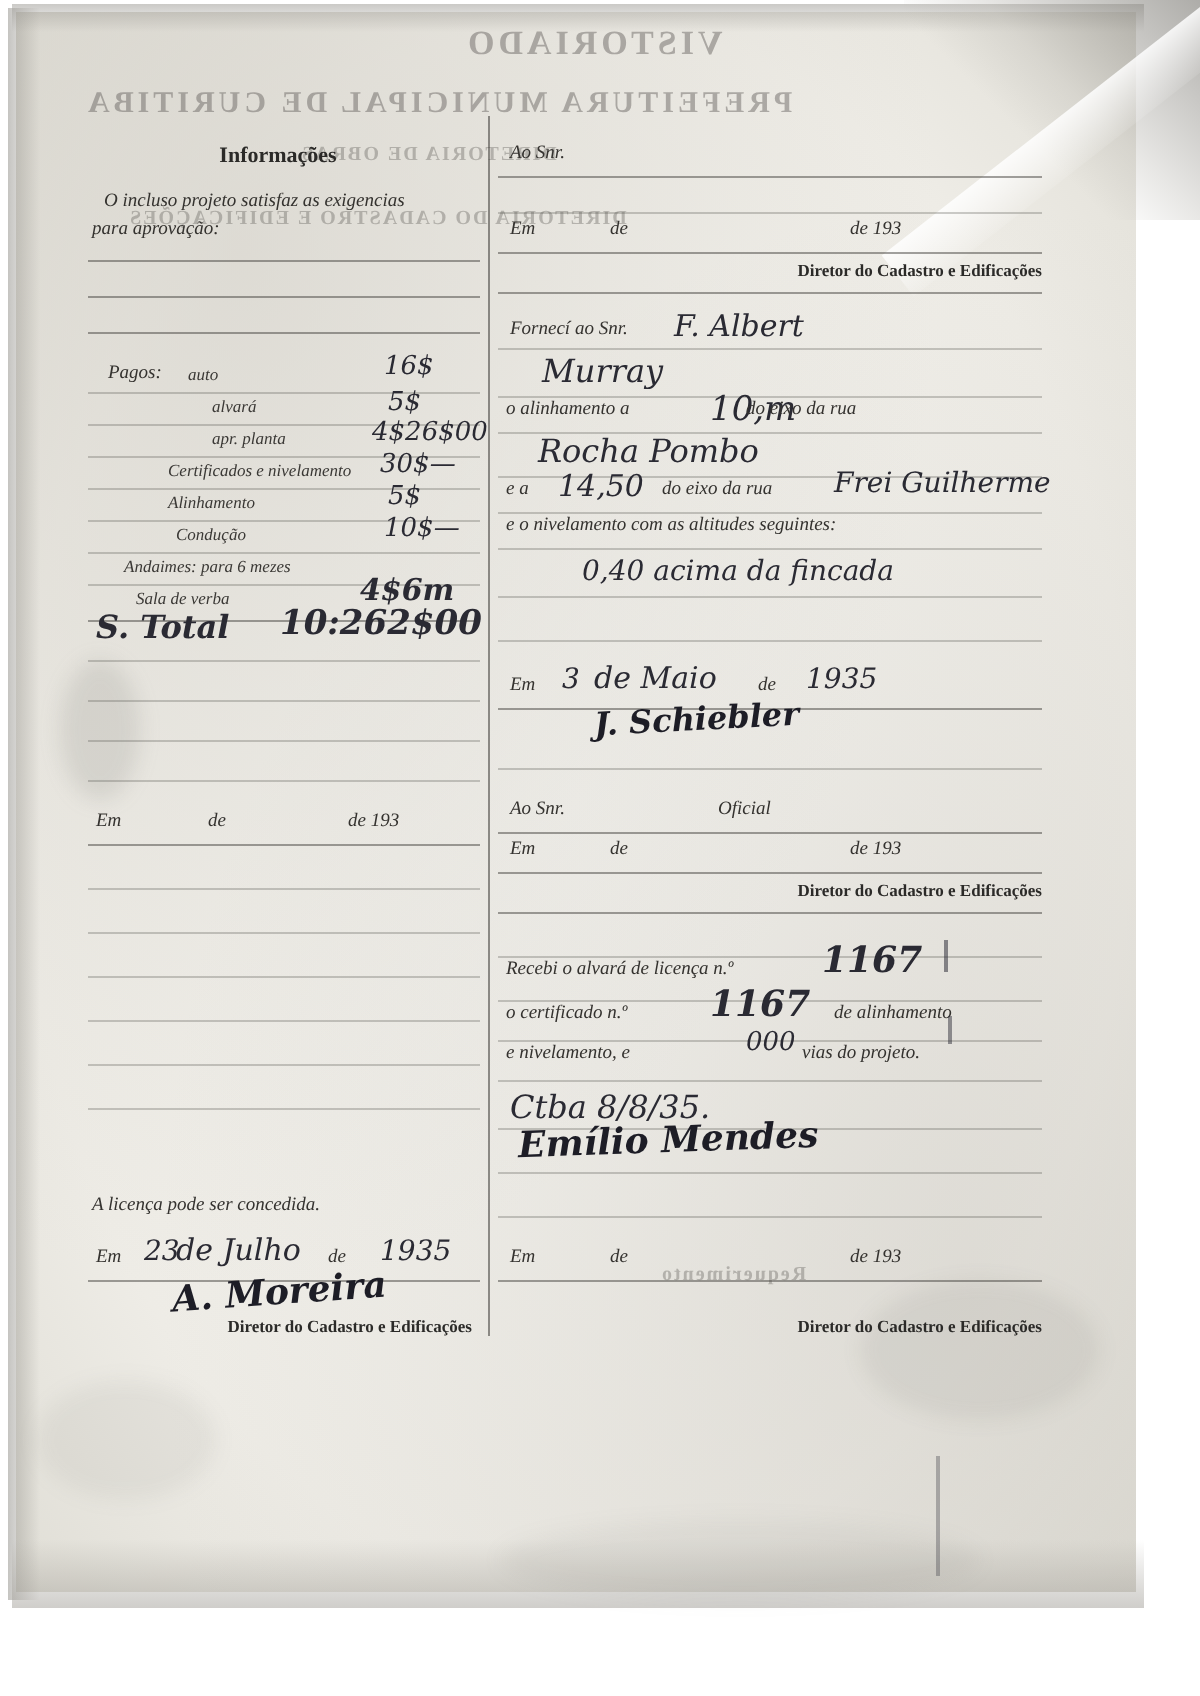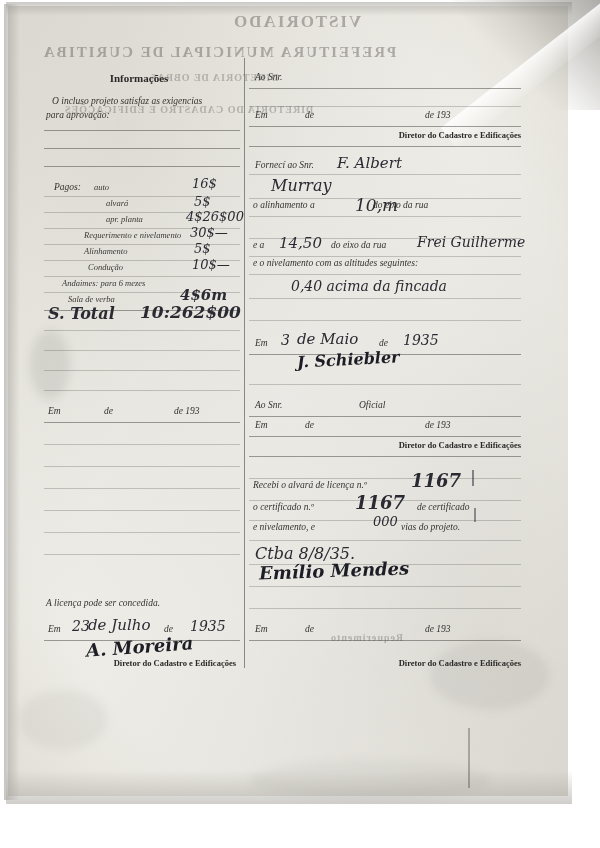--- a/index.html
+++ b/index.html
@@ -201,21 +201,21 @@
       <div class="rule faint" style="left:0px;top:138px;width:196px;"></div>
 
       <div class="it-s" style="position:absolute;left:62px;top:140px;">alvará</div>
       <div class="hw" style="position:absolute;left:150px;top:136px;font-size:13px;">5$</div>
       <div class="rule faint" style="left:0px;top:154px;width:196px;"></div>
 
       <div class="it-s" style="position:absolute;left:62px;top:156px;">apr. planta</div>
       <div class="hw" style="position:absolute;left:142px;top:151px;font-size:13px;">4$26$00</div>
       <div class="rule faint" style="left:0px;top:170px;width:196px;"></div>
 
-      <div class="it-s" style="position:absolute;left:40px;top:172px;">Requerimento e nivelamento</div>
+      <div class="it-s" style="position:absolute;left:40px;top:172px;">Certificados e nivelamento</div>
       <div class="hw" style="position:absolute;left:146px;top:167px;font-size:13px;">30$—</div>
       <div class="rule faint" style="left:0px;top:186px;width:196px;"></div>
 
       <div class="it-s" style="position:absolute;left:40px;top:188px;">Alinhamento</div>
       <div class="hw" style="position:absolute;left:150px;top:183px;font-size:13px;">5$</div>
       <div class="rule faint" style="left:0px;top:202px;width:196px;"></div>
 
       <div class="it-s" style="position:absolute;left:44px;top:204px;">Condução</div>
       <div class="hw" style="position:absolute;left:148px;top:199px;font-size:13px;">10$—</div>
       <div class="rule faint" style="left:0px;top:218px;width:196px;"></div>
@@ -280,20 +280,21 @@
       <div class="rule faint" style="left:0px;top:116px;width:272px;"></div>
 
       <div class="hw" style="position:absolute;left:22px;top:118px;font-size:16px;">Murray</div>
       <div class="rule faint" style="left:0px;top:140px;width:272px;"></div>
 
       <div class="it" style="position:absolute;left:4px;top:142px;">o alinhamento a</div>
       <div class="hw" style="position:absolute;left:106px;top:137px;font-size:17px;">10,m</div>
       <div class="it" style="position:absolute;left:124px;top:142px;">do eixo da rua</div>
       <div class="rule faint" style="left:0px;top:158px;width:272px;"></div>
 
+      <div class="hw" style="position:absolute;left:20px;top:158px;font-size:16px;">Rocha Pombo</div>
       <div class="rule faint" style="left:0px;top:180px;width:272px;"></div>
 
       <div class="it" style="position:absolute;left:4px;top:182px;">e a</div>
       <div class="hw" style="position:absolute;left:30px;top:176px;font-size:15px;">14,50</div>
       <div class="it" style="position:absolute;left:82px;top:182px;">do eixo da rua</div>
       <div class="hw" style="position:absolute;left:168px;top:176px;font-size:14px;">Frei Guilherme</div>
       <div class="rule faint" style="left:0px;top:198px;width:272px;"></div>
 
       <div class="it" style="position:absolute;left:4px;top:200px;">e o nivelamento com as altitudes seguintes:</div>
       <div class="rule faint" style="left:0px;top:216px;width:272px;"></div>
@@ -326,21 +327,21 @@
       <div class="rule" style="left:0px;top:398px;width:272px;"></div>
 
       <div class="rule faint" style="left:0px;top:420px;width:272px;"></div>
 
       <div class="it" style="position:absolute;left:4px;top:422px;">Recebi o alvará de licença n.º</div>
       <div class="hw hw-b" style="position:absolute;left:162px;top:412px;font-size:18px;">1167</div>
       <div class="rule faint" style="left:0px;top:442px;width:272px;"></div>
 
       <div class="it" style="position:absolute;left:4px;top:444px;">o certificado n.º</div>
       <div class="hw hw-b" style="position:absolute;left:106px;top:434px;font-size:18px;">1167</div>
-      <div class="it" style="position:absolute;left:168px;top:444px;">de certificado</div>
+      <div class="it" style="position:absolute;left:168px;top:444px;">de alinhamento</div>
       <div class="rule faint" style="left:0px;top:462px;width:272px;"></div>
 
       <div class="it" style="position:absolute;left:4px;top:464px;">e nivelamento, e</div>
       <div class="hw" style="position:absolute;left:124px;top:456px;font-size:13px;">000</div>
       <div class="it" style="position:absolute;left:152px;top:464px;">vias do projeto.</div>
       <div class="rule faint" style="left:0px;top:482px;width:272px;"></div>
 
       <div class="hw" style="position:absolute;left:6px;top:486px;font-size:16px;">Ctba 8/8/35.</div>
       <div class="rule faint" style="left:0px;top:506px;width:272px;"></div>
 

